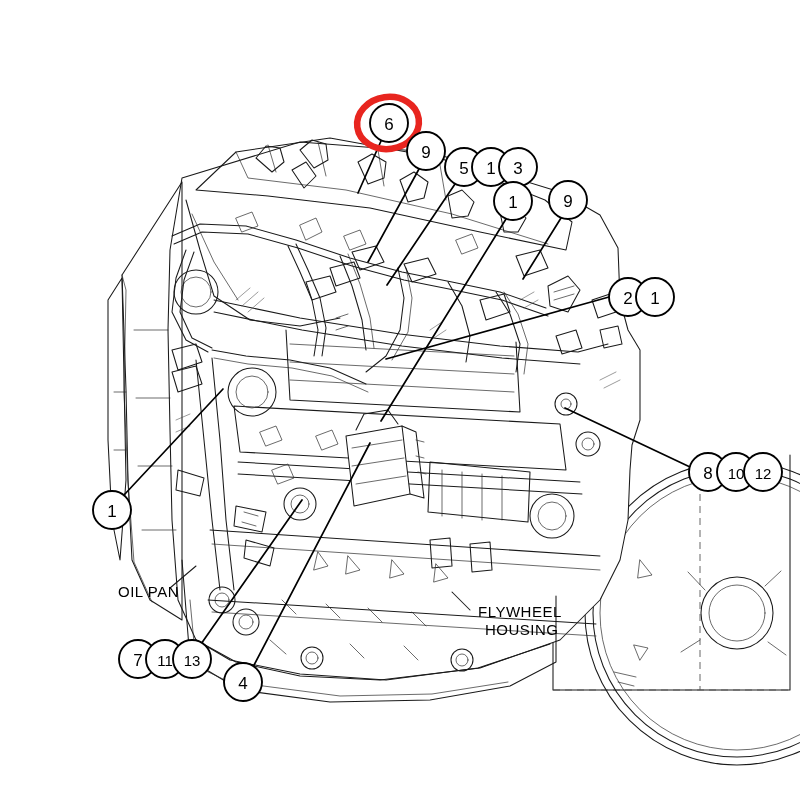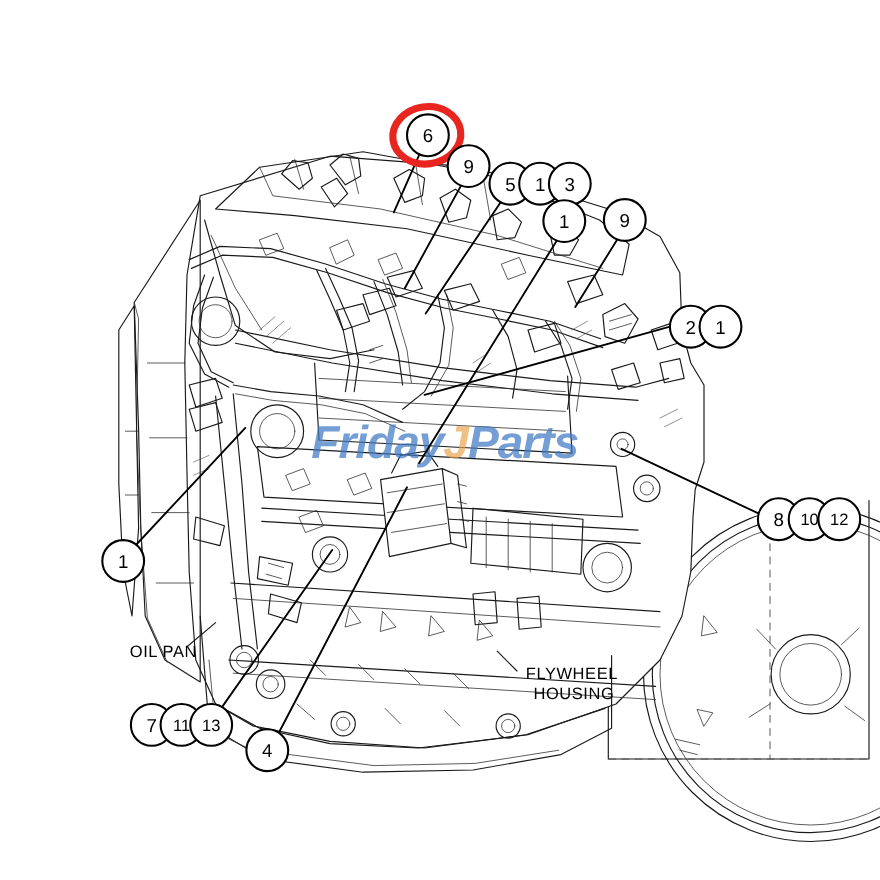--- a/index.html
+++ b/index.html
@@ -274,23 +274,20 @@
       <path class="engine-line-thin" d="M344 236 L360 230 L366 244 L350 250 Z"></path>
       <path class="engine-line-thin" d="M236 218 L252 212 L258 226 L242 232 Z"></path>
       <path class="engine-line-thin" d="M456 240 L472 234 L478 248 L462 254 Z"></path>
       <path class="engine-line-thin" d="M260 432 L276 426 L282 440 L266 446 Z"></path>
       <path class="engine-line-thin" d="M316 436 L332 430 L338 444 L322 450 Z"></path>
       <path class="engine-line-thin" d="M272 470 L288 464 L294 478 L278 484 Z"></path>
       <path class="engine-line-thin" d="M336 318 L348 314 M336 330 L348 326"></path>
     </g>
   </svg>
 
-  <div class="watermark">
-    <span>Friday</span><span class="wm-accent">J</span><span>Parts</span>
-  </div>
 
   <svg class="layer" viewBox="0 0 800 800">
 
     <g>
       <path class="leader" d="M381 141 L358 193"></path>
       <path class="leader" d="M419 169 L368 262"></path>
       <path class="leader" d="M455 184 L387 285"></path>
       <path class="leader" d="M506 219 L381 421"></path>
       <path class="leader" d="M561 218 L523 279"></path>
       <path class="leader" d="M609 297 L386 359"></path>

